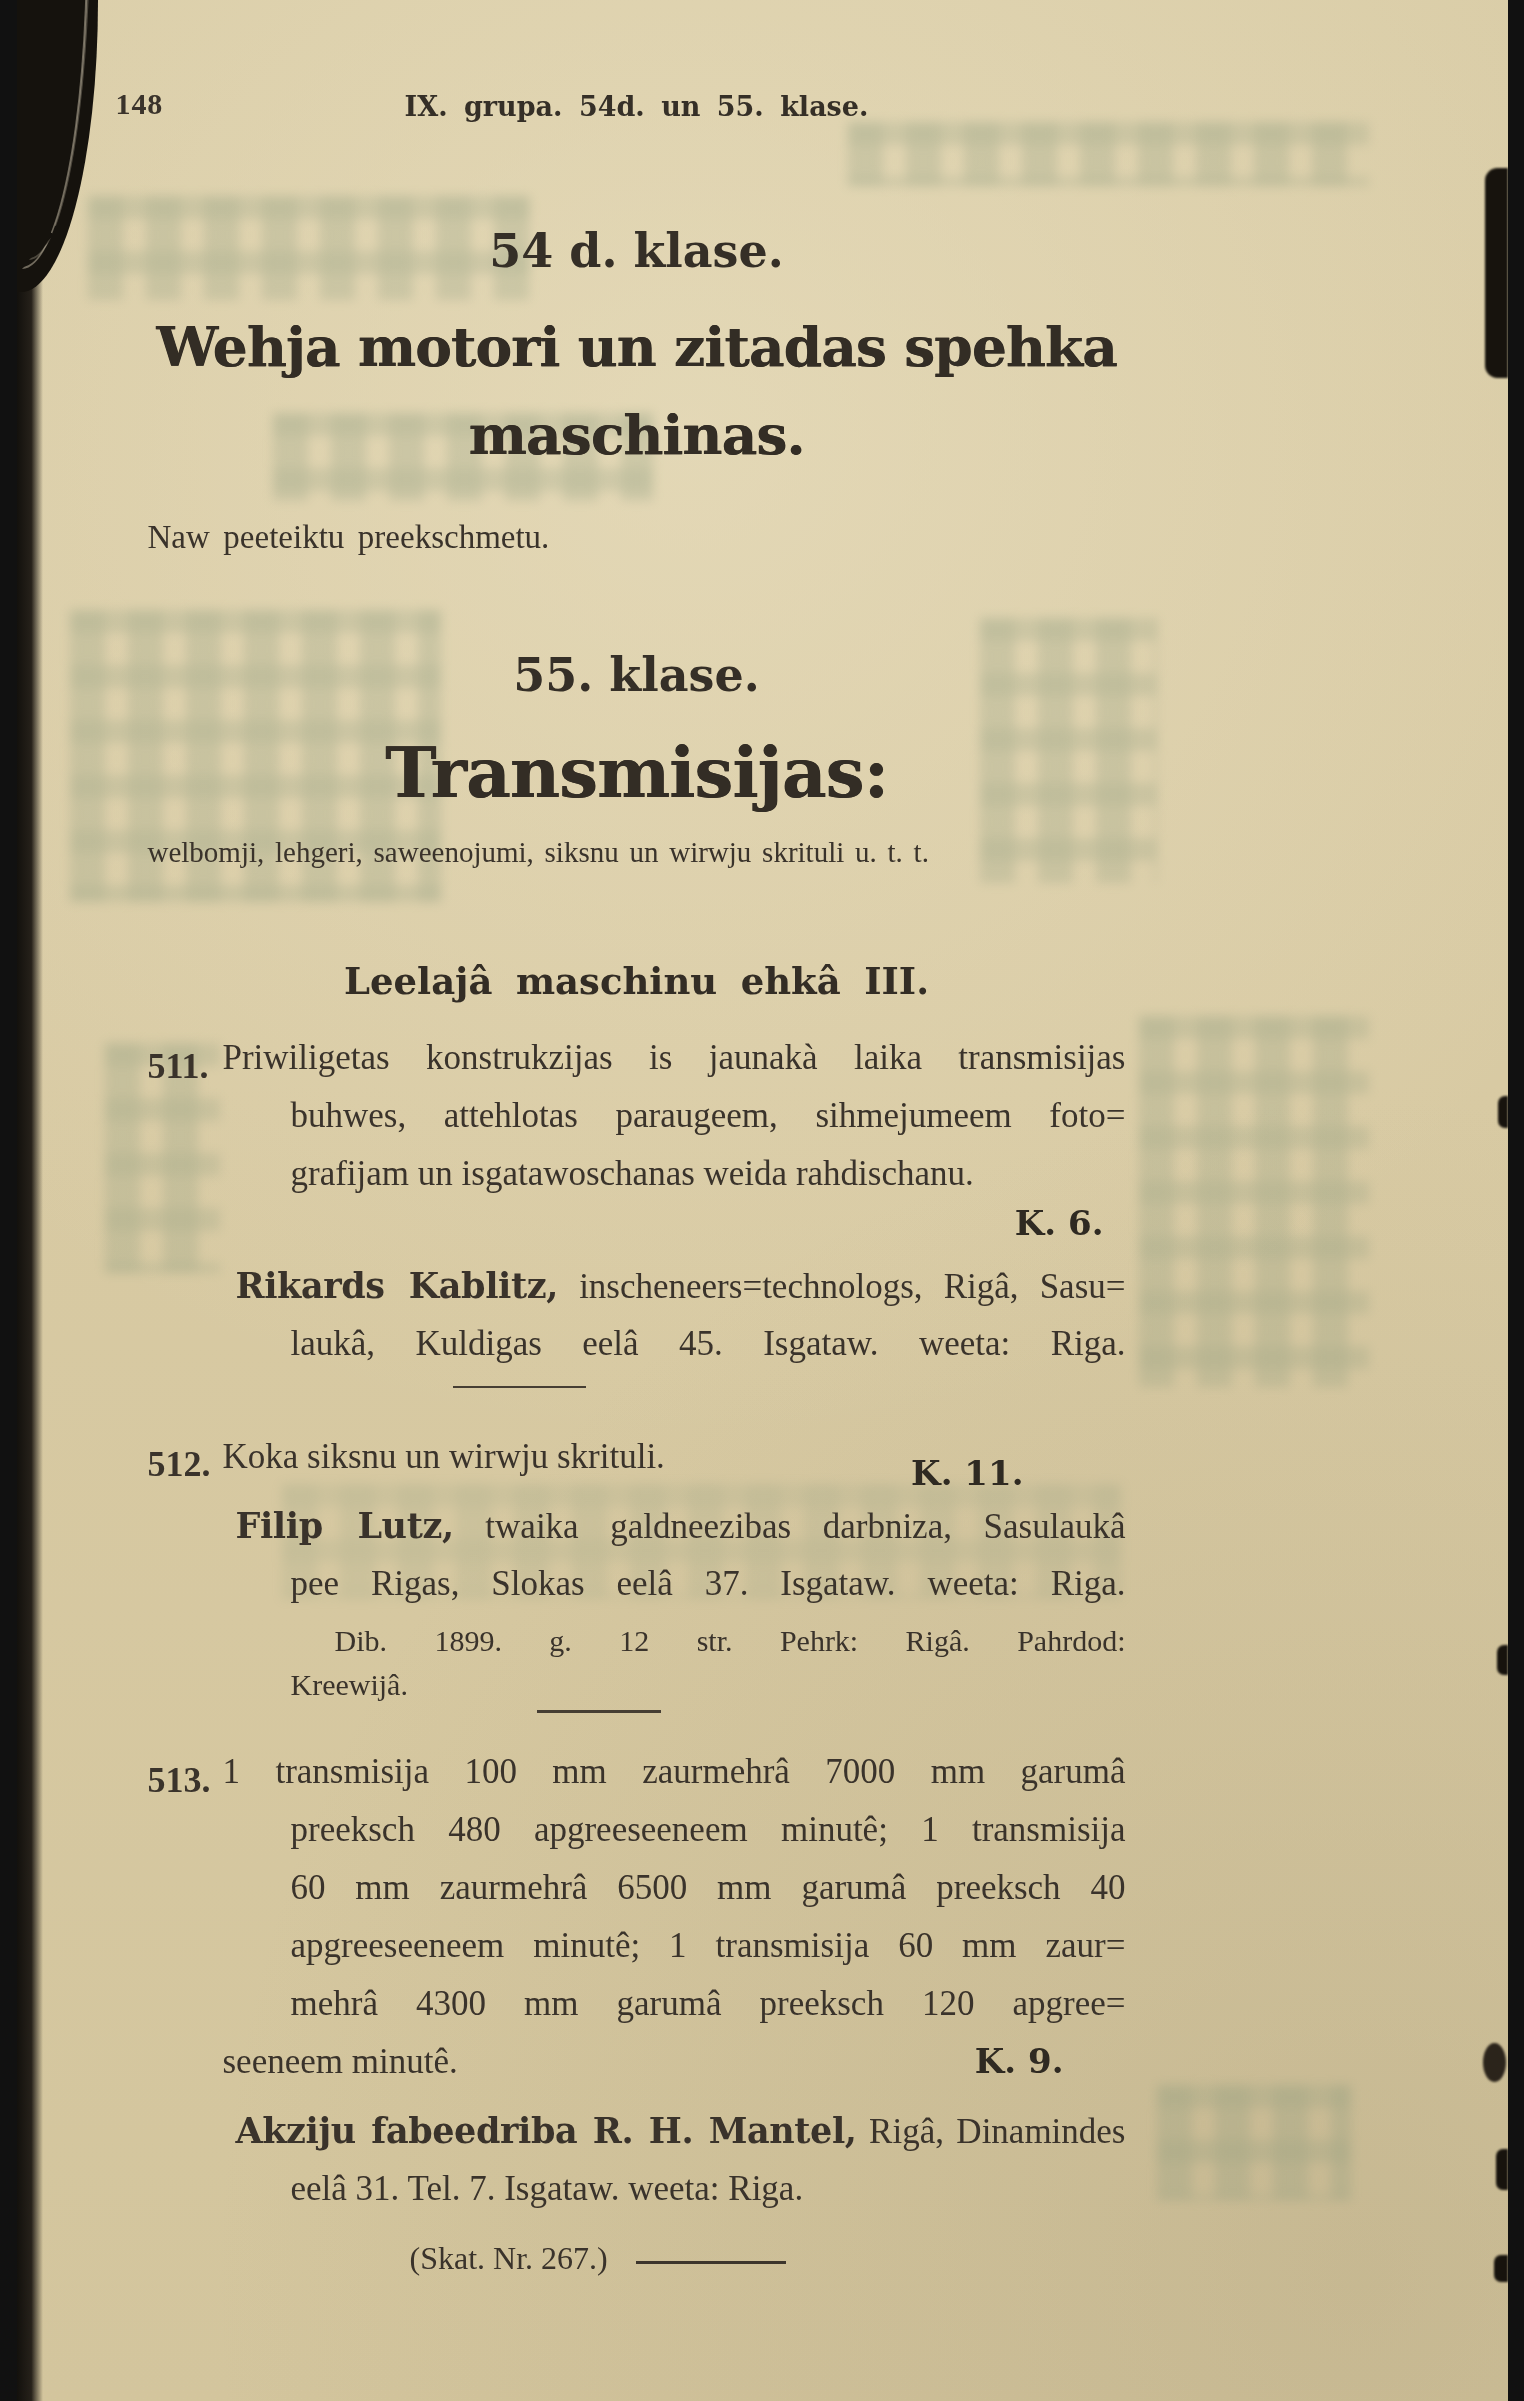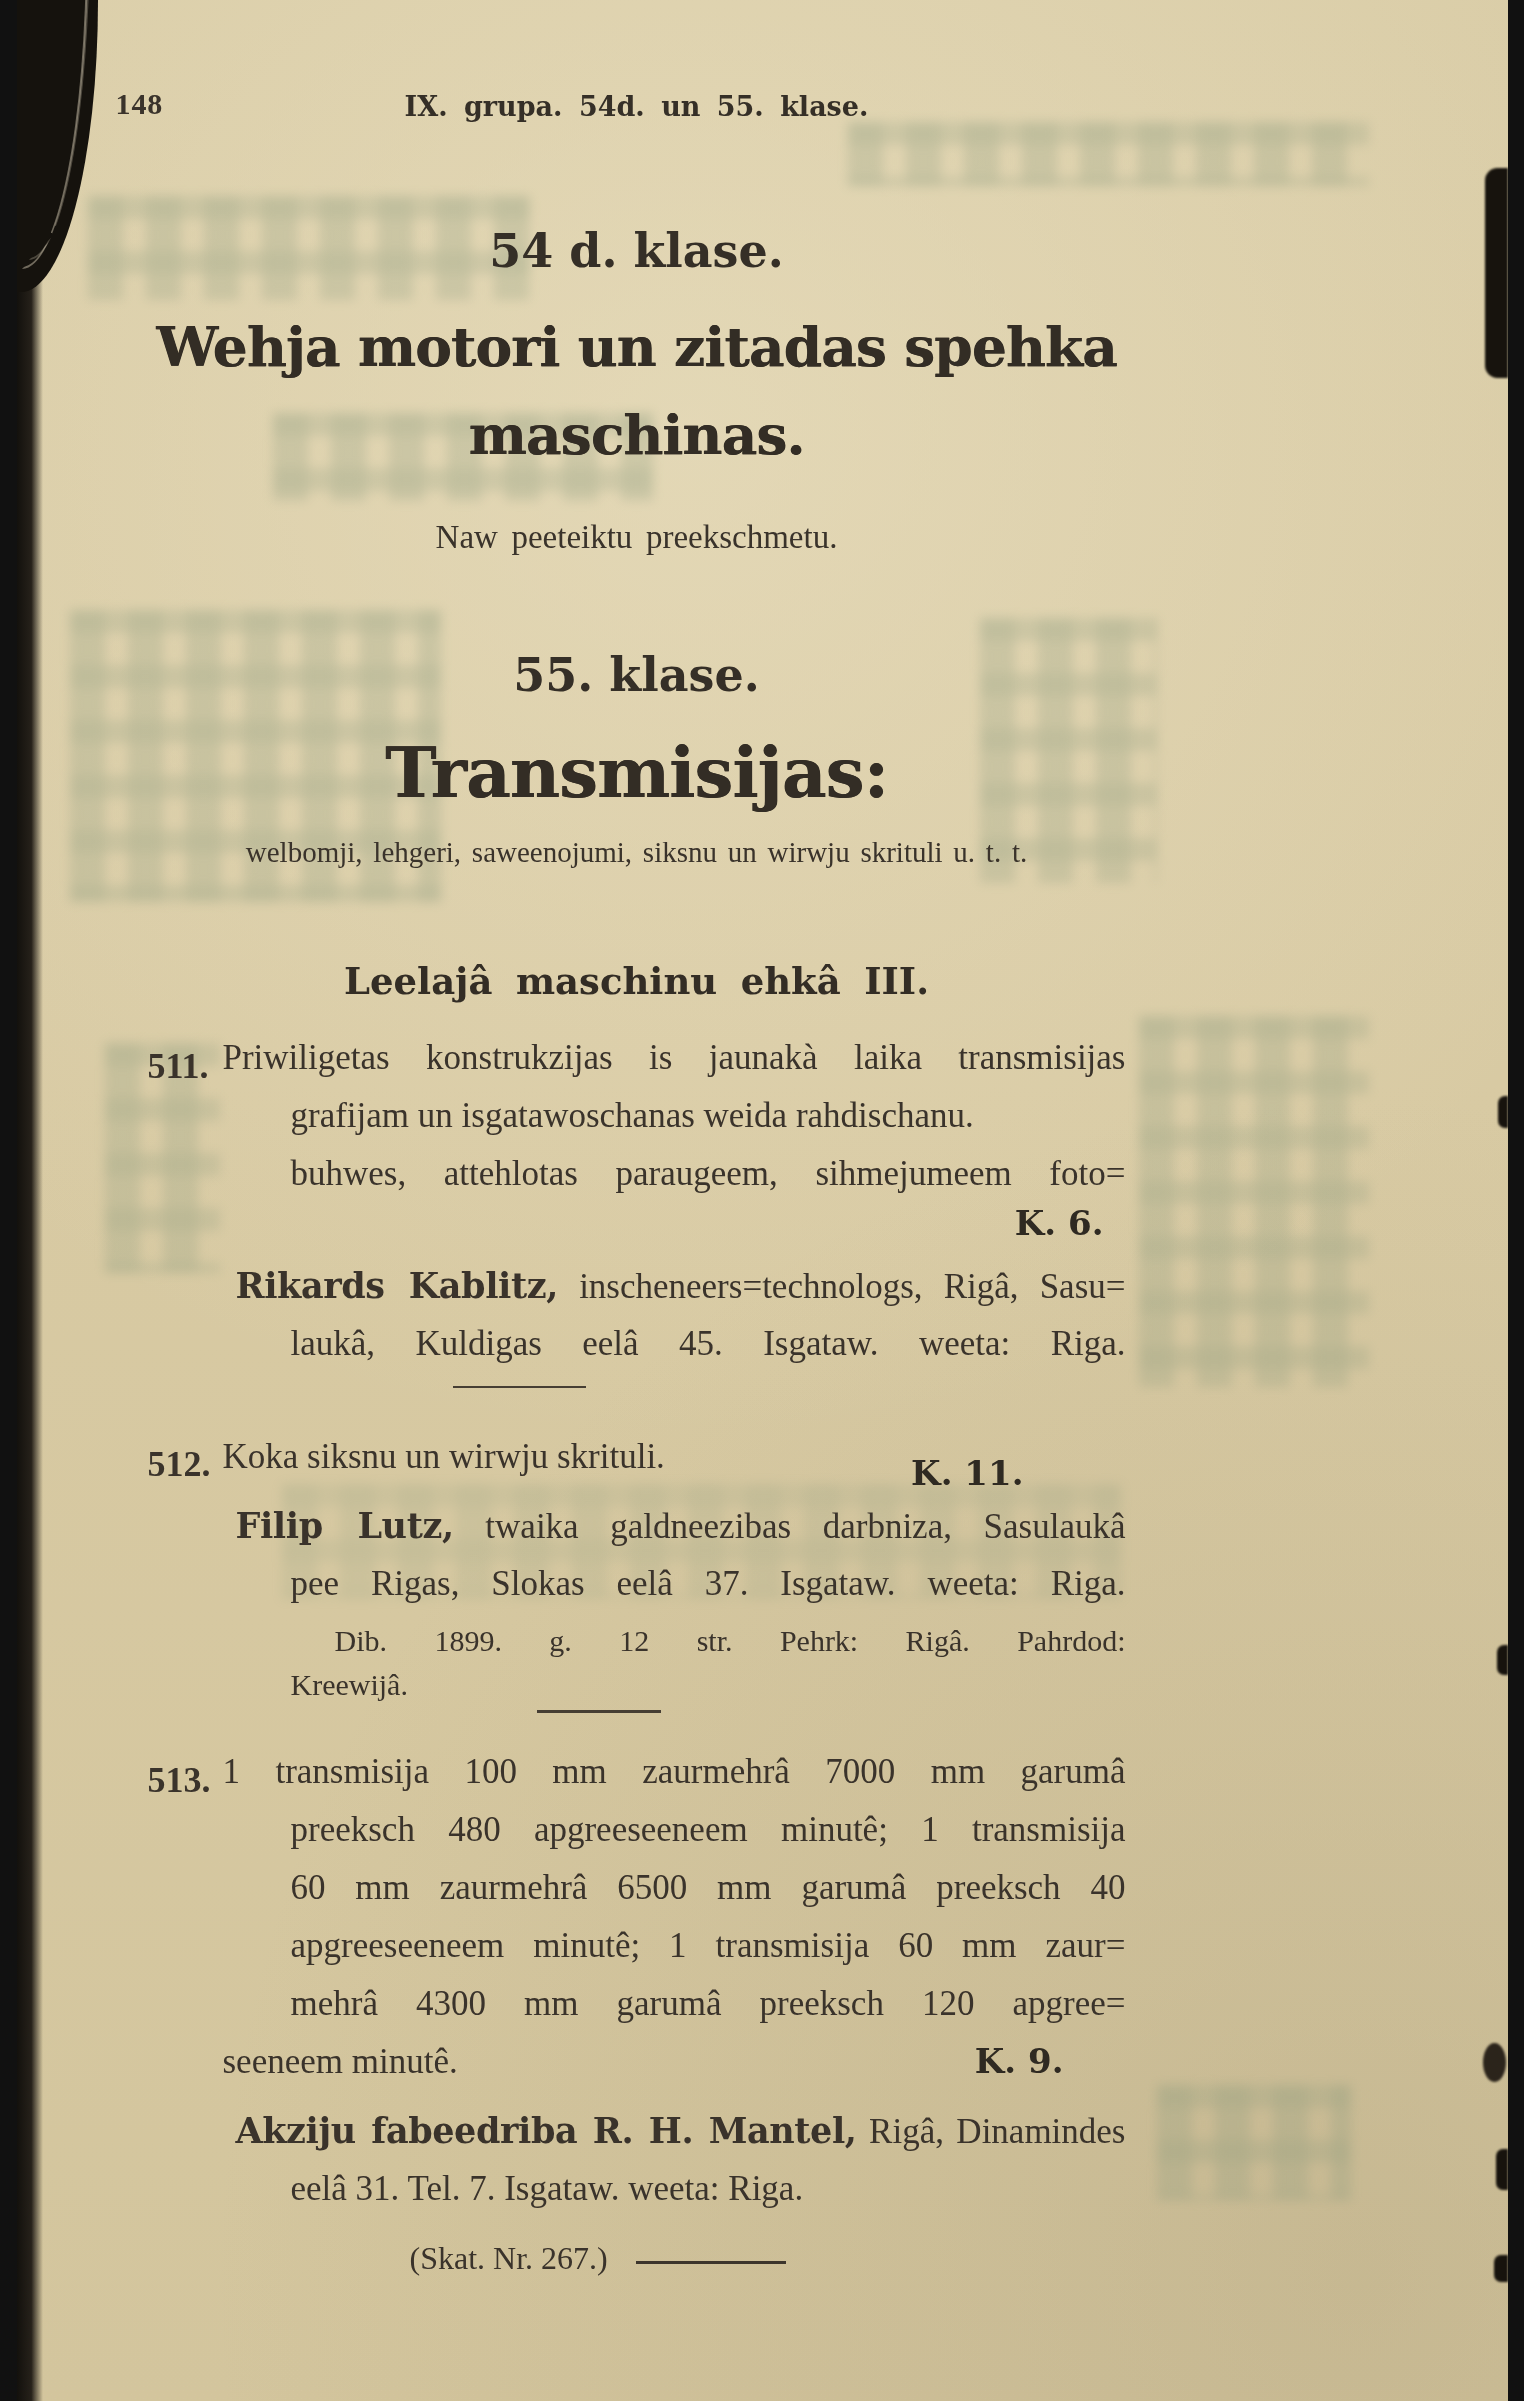--- a/index.html
+++ b/index.html
@@ -43,21 +43,21 @@
   .running-header{text-align:center;font-family:"DejaVu Serif",serif;font-weight:bold;
     font-size:27px;line-height:37px;word-spacing:7px;color:#352f27;}
   .kicker{ text-align:center;font-family:"DejaVu Serif",serif;font-weight:bold;
     font-size:46px;line-height:58px;color:#352f27;}
   .k54{margin-top:97px;}
   .k55{margin-top:88px;}
   .display-title{text-align:center;font-family:"DejaVu Serif",serif;font-weight:bold;
     color:#332d25;text-shadow:0.5px 0 0 #332d25;}
   .t54{margin-top:23px;font-size:55px;line-height:88px;letter-spacing:-0.9px;}
   .t55{margin-top:19.4px;font-size:69px;line-height:99px;letter-spacing:-0.9px;}
-  .center-note{text-align:center;color:#3a332b;font-family:Liberation Serif, serif;}
+  .center-note{color:#3a332b;font-family:Liberation Serif, serif;}
   .n54{margin-top:37px;font-size:33px;line-height:42px;word-spacing:5.3px;}
   .n55{margin-top:10.6px;font-size:29px;line-height:39px;word-spacing:3.5px;}
   .hall-heading{margin-top:80px;text-align:center;font-family:"DejaVu Serif",serif;
     font-weight:bold;font-size:37px;line-height:58px;word-spacing:10.6px;color:#332d25;}
   
   .entry{position:relative;font-size:35px;}
   .e-num{position:absolute;left:0;top:8px;font-weight:bold;font-size:36px;line-height:58px;}
   .e-desc{margin-left:75px;}
   .dline{line-height:58px;}
   .dline.cont{padding-left:68px;}
@@ -131,22 +131,22 @@
     <div class="kicker k55">55. klase.</div>
     <div class="display-title t55">Transmisijas:</div>
     <div class="center-note n55">welbomji, lehgeri, saweenojumi, siksnu un wirwju skrituli u. t. t.</div>
 
     <div class="hall-heading">Leelajâ maschinu ehkâ III.</div>
 
     <section class="entry e511">
       <span class="e-num">511.</span>
       <div class="e-desc">
         <div class="dline jl">Priwiligetas konstrukzijas is jaunakà laika transmisijas</div>
+        <div class="dline jl cont">buhwes, attehlotas paraugeem, sihmejumeem foto=</div>
         <div class="dline cont">grafijam un isgatawoschanas weida rahdischanu.</div>
-        <div class="dline jl cont">buhwes, attehlotas paraugeem, sihmejumeem foto=</div>
       </div>
       <div class="e-ref r1">K. 6.</div>
       <div class="exhibitor">
         <div class="xline jl"><span class="x-name">Rikards Kablitz,</span> <span>inscheneers=technologs, Rigâ, Sasu=</span></div>
         <div class="xline jl cont">laukâ, Kuldigas eelâ 45. Isgataw. weeta: Riga.</div>
       </div>
       <div class="divider d1"></div>
     </section>
 
     <section class="entry e512">

